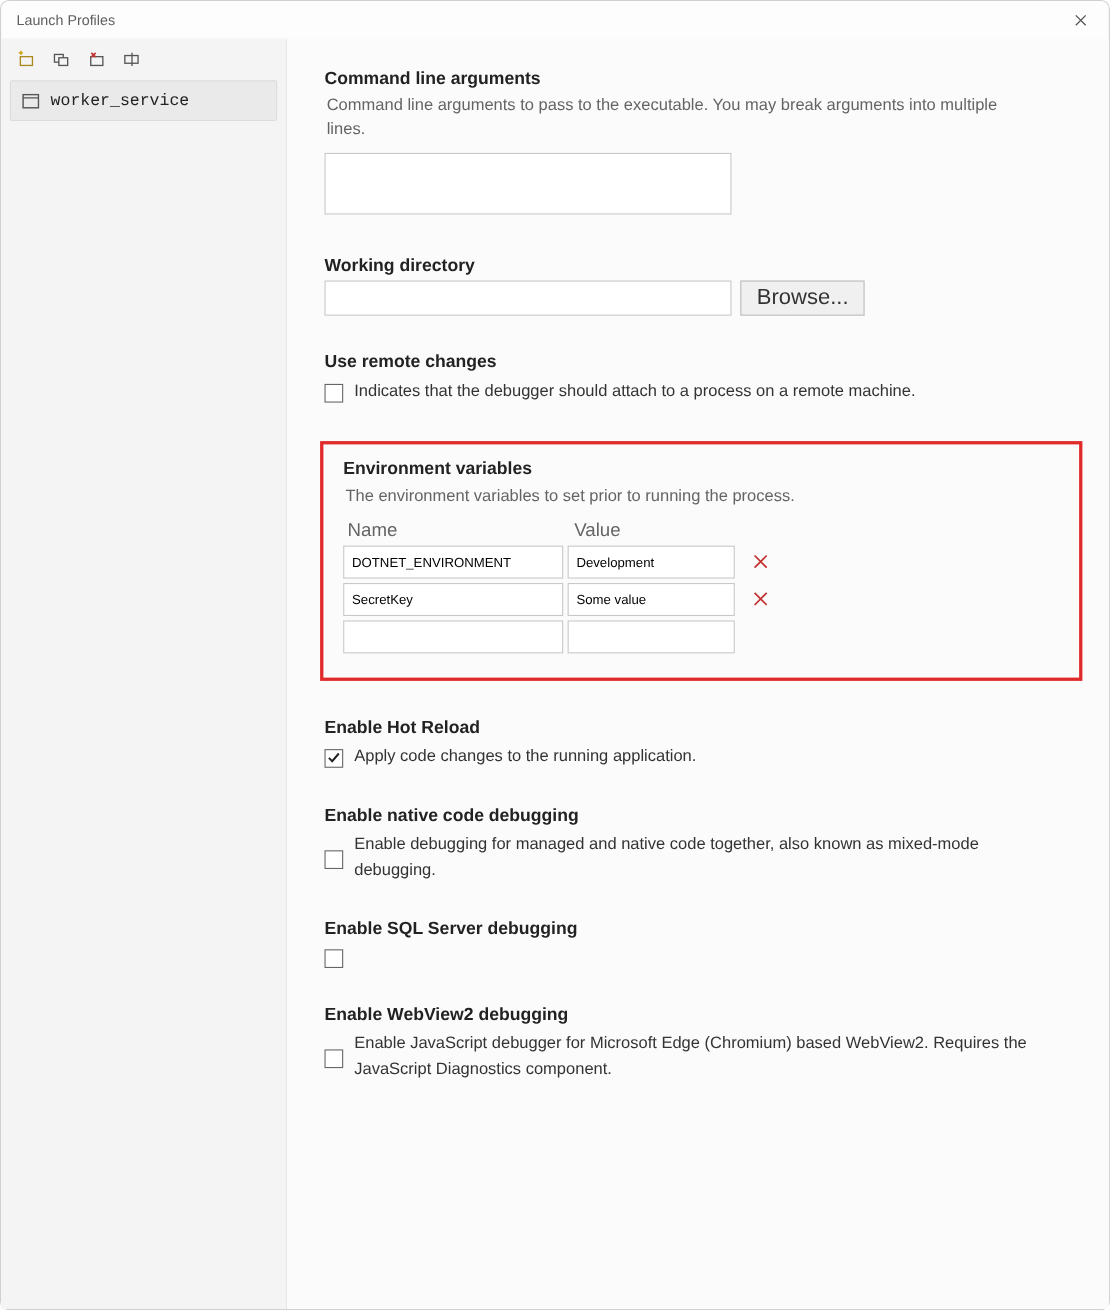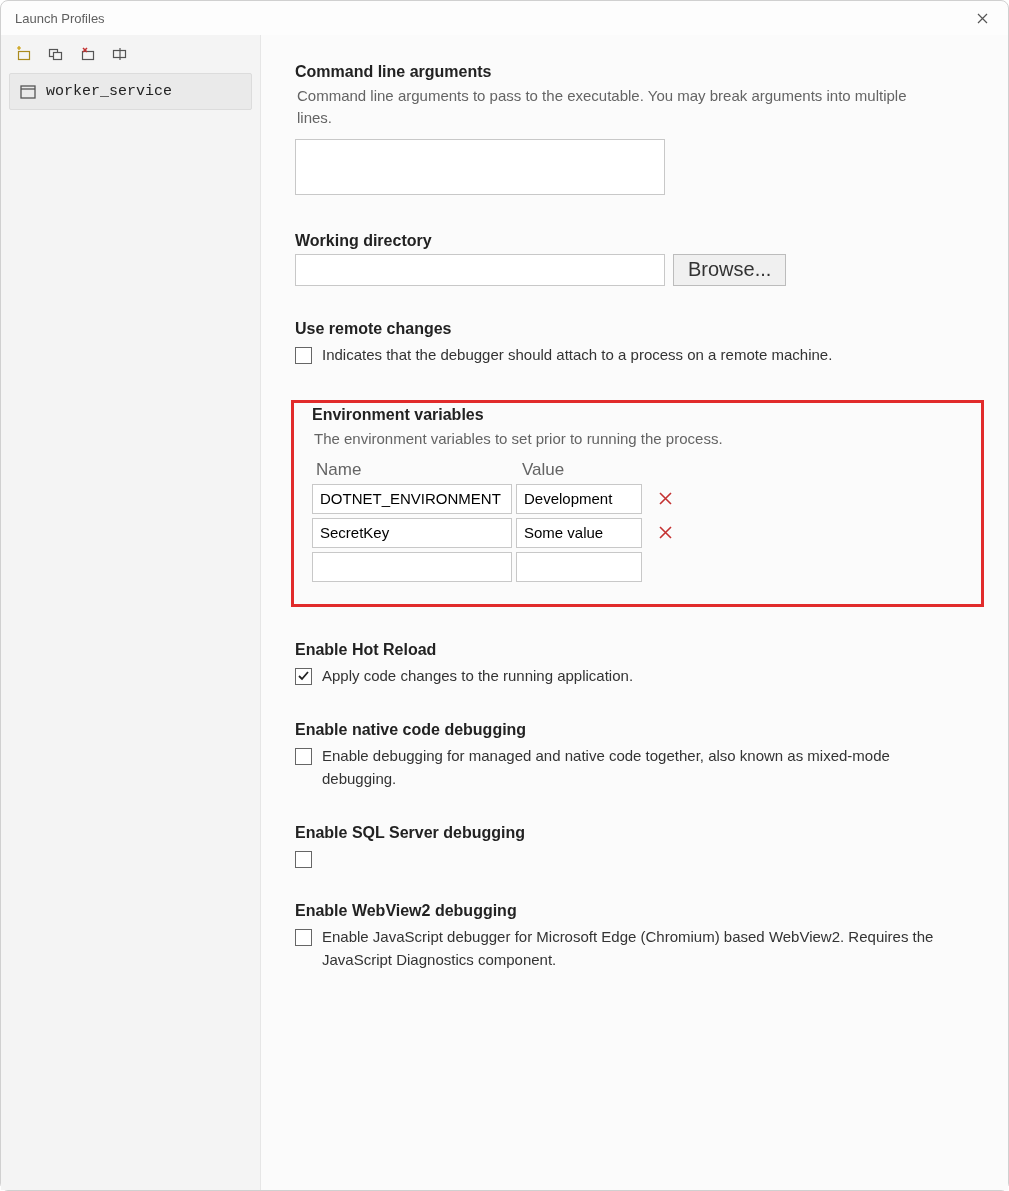--- a/index.html
+++ b/index.html
@@ -115,21 +115,21 @@
     height: 32px;
     padding: 0 14px;
     background: #f0f0f0;
     border: 1px solid #bcbcbc;
     font-size: 20px;
     color: #333;
     cursor: pointer;
   }
   .chk-row {
     display: flex;
-    align-items: flex-start;
+    align-items: center;
     gap: 10px;
     margin-top: 6px;
     max-width: 660px;
   }
   .chk {
     width: 17px; height: 17px;
     border: 1.2px solid #666;
     background: #fff;
     margin-top: 3px;
     flex: 0 0 auto;
@@ -137,21 +137,21 @@
   }
   .chk.checked svg { display: block; }
   .chk svg { display: none; }
   .chk-label {
     font-size: 15px;
     color: #333;
     line-height: 1.5;
   }
   .highlight-box {
     border: 3px solid #e12b2b;
-    padding: 3px 18px 18px 18px;
+    padding: 14px 18px 18px 18px;
     margin-left: -4px;
     margin-right: -4px;
   }
   .env-table {
     margin-top: 6px;
   }
   .env-header {
     display: flex;
     gap: 6px;
     color: #646464;
@@ -164,24 +164,24 @@
     display: flex;
     gap: 4px;
     align-items: center;
     margin-bottom: 4px;
   }
   .env-row input {
     height: 30px;
     border: 1px solid #c8c8c8;
     background: #fff;
     padding: 2px 7px;
-    font-size: 15px;
+    font-size: 12px;
   }
   .env-row .in-name { width: 200px; }
-  .env-row .in-value { width: 126px; }
+  .env-row .in-value { width: 152px; }
   .env-row .del {
     width: 26px; height: 26px;
     display: flex; align-items: center; justify-content: center;
     margin-left: 6px;
   }
   .env-row .del svg { stroke: #c43131; }
 </style>
 </head>
 <body>
 

